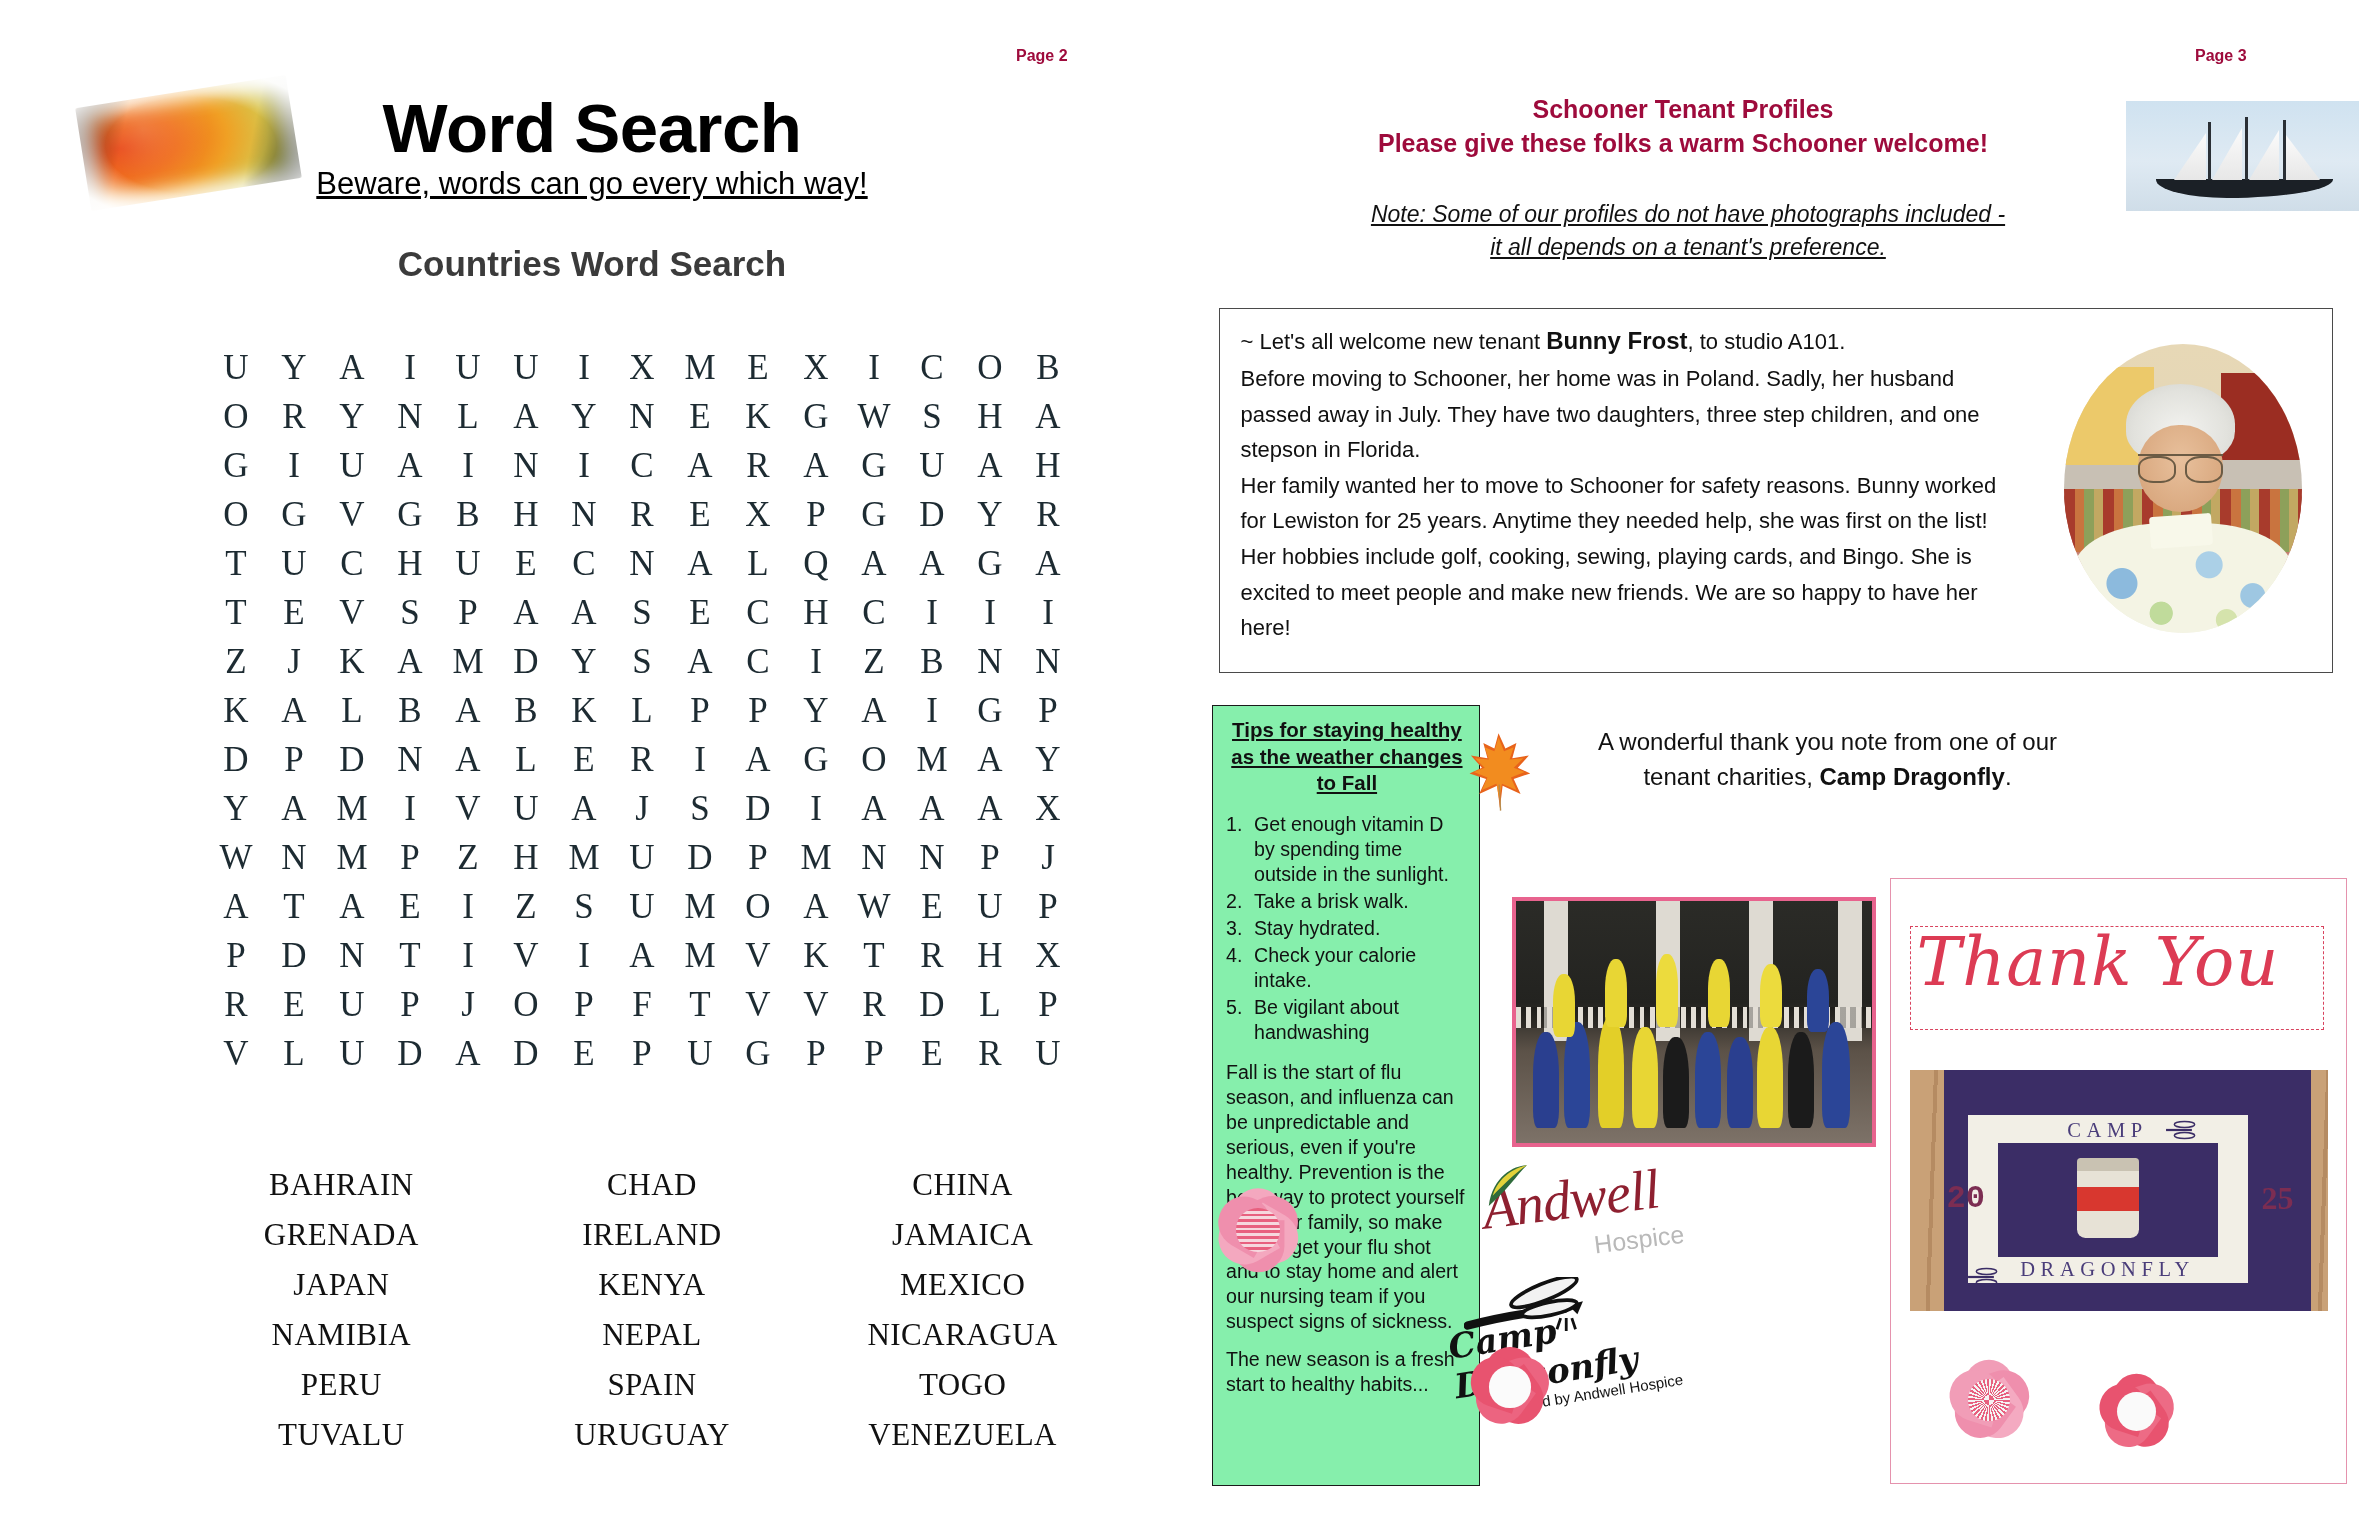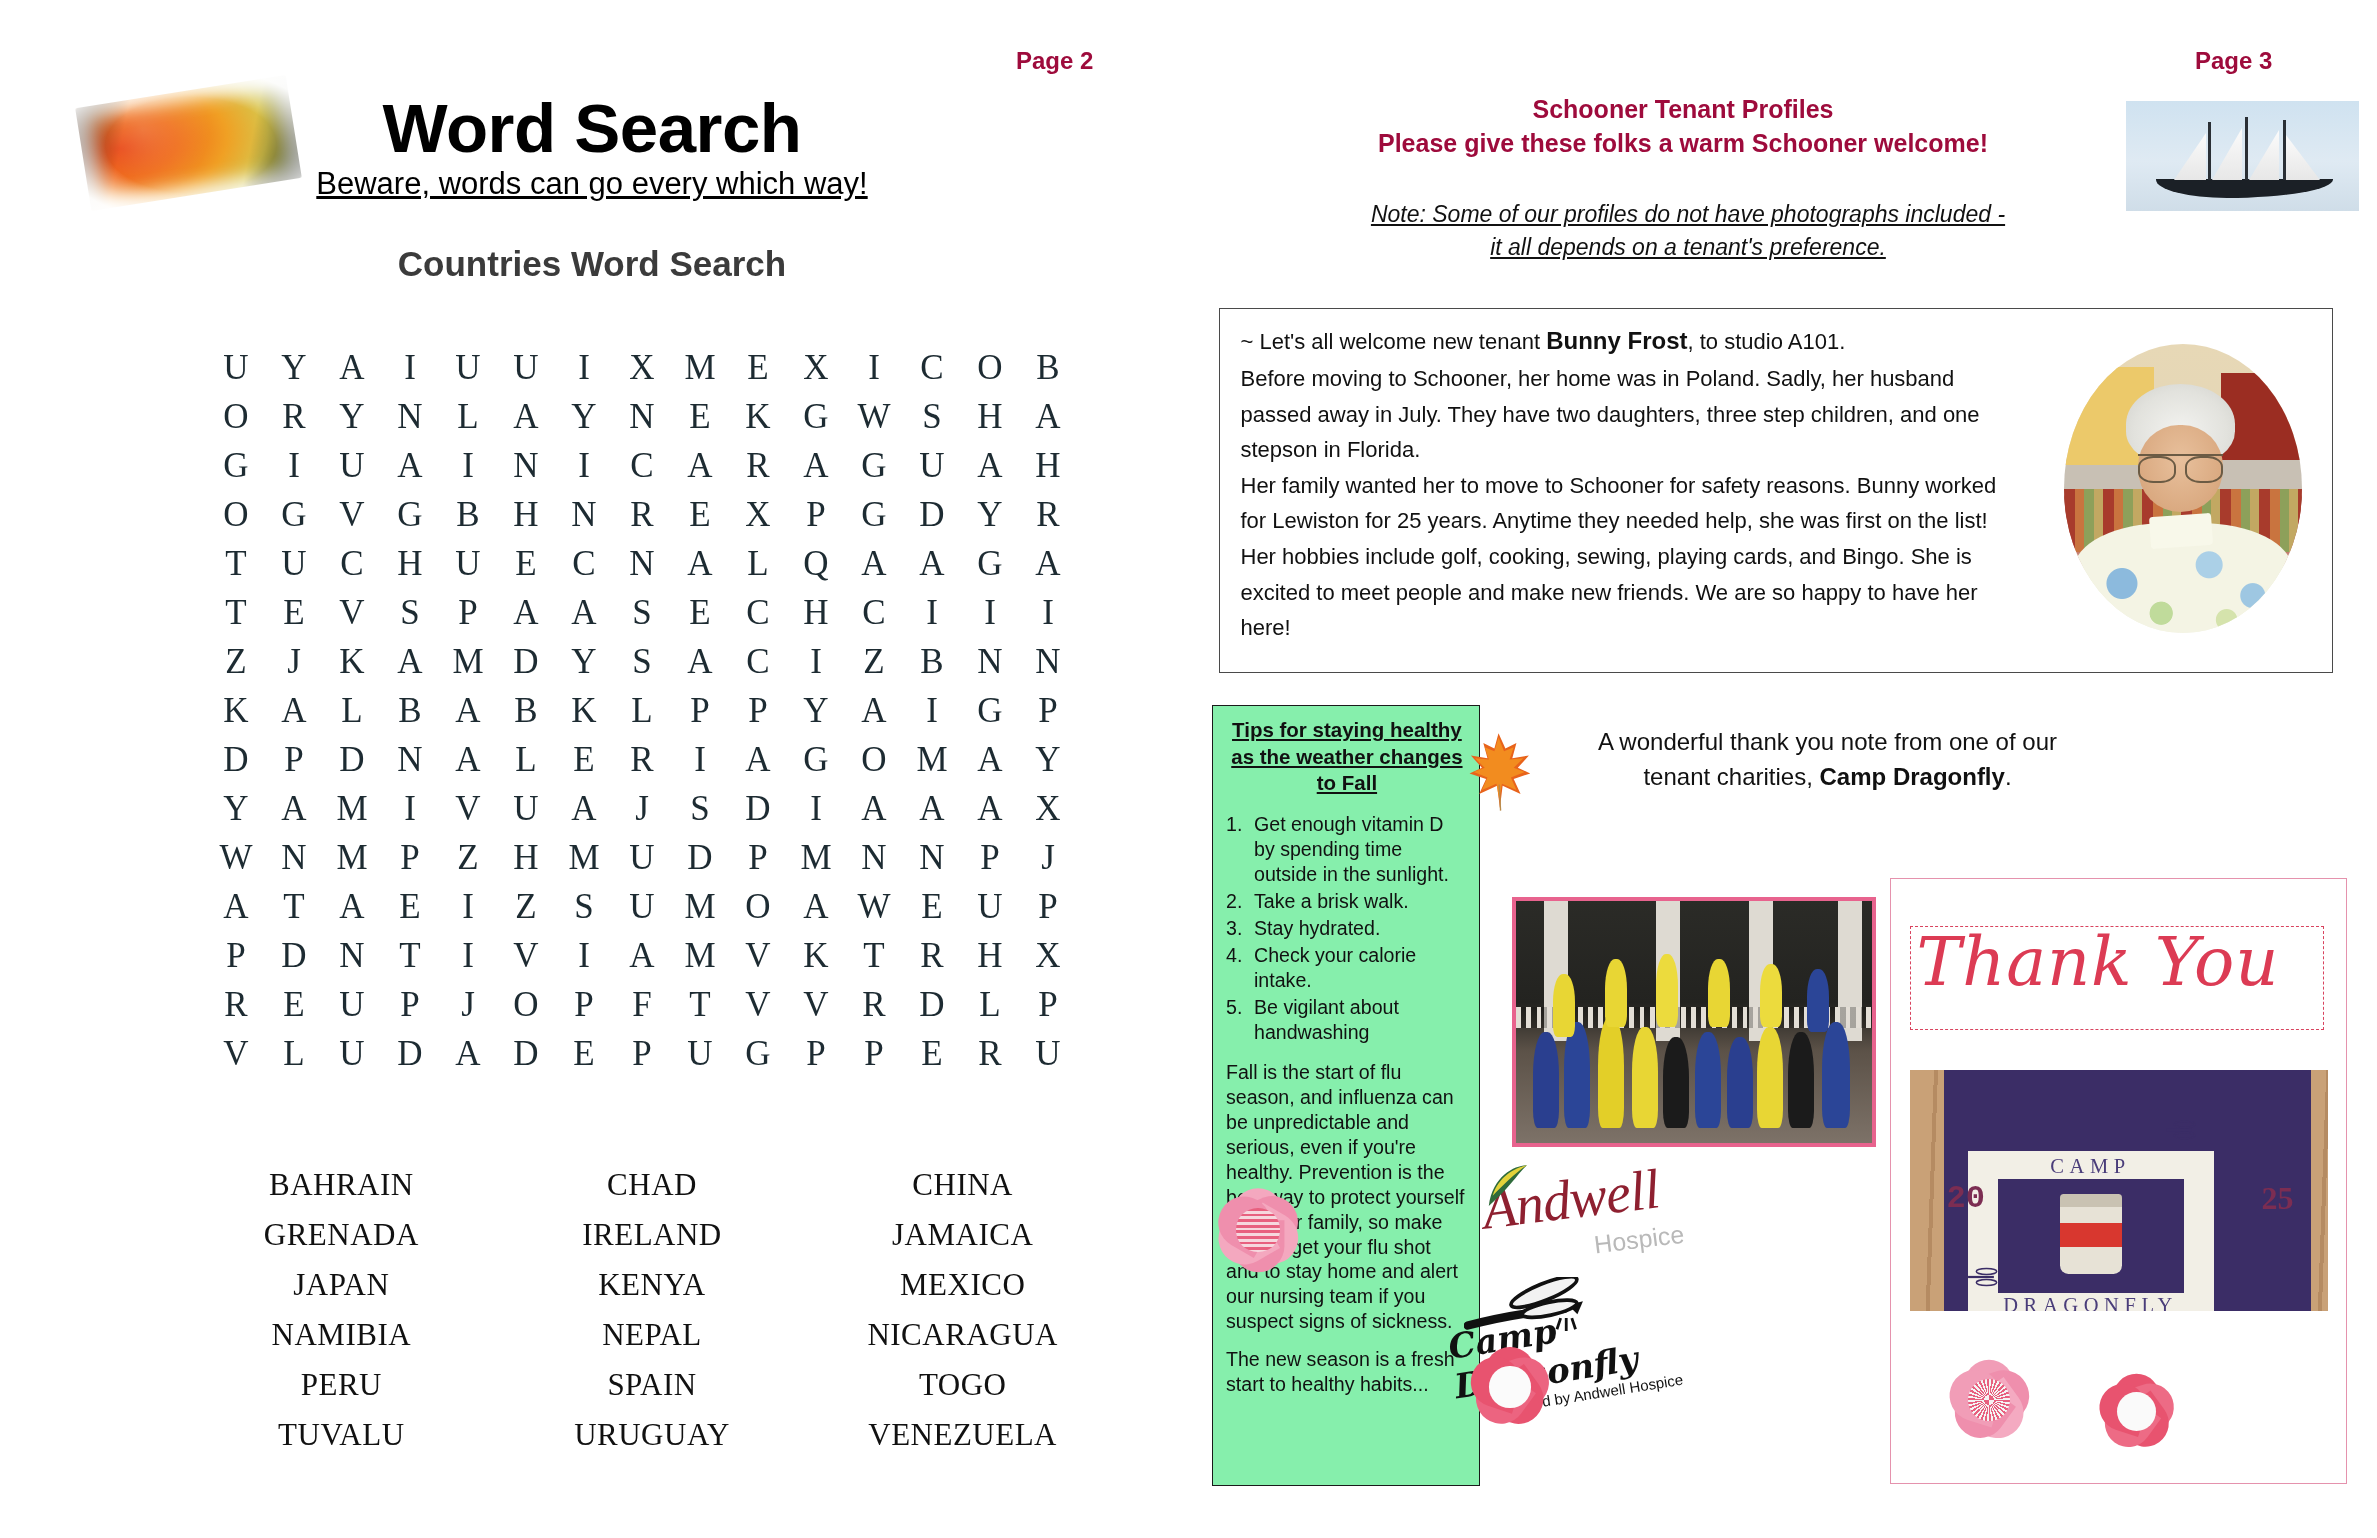--- a/index.html
+++ b/index.html
@@ -9,21 +9,21 @@
     font-family: "Liberation Sans", sans-serif;
     overflow: hidden;
   }
   .page { position: relative; width: 2377px; height: 1538px; }
 
   
   .page-num {
     position: absolute;
     color: #9e0b3c;
     font-weight: bold;
-    font-size: 24px;
+    font-size: 16px;
     font-family: "Liberation Sans", sans-serif;
   }
 
   
   .left { position: absolute; left: 0; top: 0; width: 1184px; height: 1538px; }
 
   .globe {
     position: absolute; left: 82px; top: 91px;
     width: 213px; height: 104px;
     transform: rotate(-9deg);
@@ -243,22 +243,22 @@
   .camp-photo {
     position: absolute; left: 18.6px; top: 191px; width: 418px; height: 241px;
     overflow: hidden;
     background: repeating-linear-gradient(92deg,#c9a177 0 24px,#b58b62 24px 28px);
   }
   .camp-board {
     position: absolute; left: 34px; top: 0; right: 17px; bottom: 0;
     background: #3b2d66;
   }
   .camp-frame {
-    position: absolute; left: 58px; top: 45px; width: 246px; height: 168px;
-    background: #f2efe6; border: 0; margin-top: 36px;
+    position: absolute; left: 58px; top: 45px; width: 280px; height: 168px;
+    background: #f2efe6; border: 0;
   }
   .camp-frame-inner {
     position: absolute; left: 30px; top: 28px; right: 30px; bottom: 26px;
     background: #3b2d66;
   }
   .camp-word {
     position: absolute; width: 100%; text-align: center;
     font-family: "Liberation Serif", serif; letter-spacing: 5.6px;
     color: #4a3d7a; font-size: 20.5px;
   }

